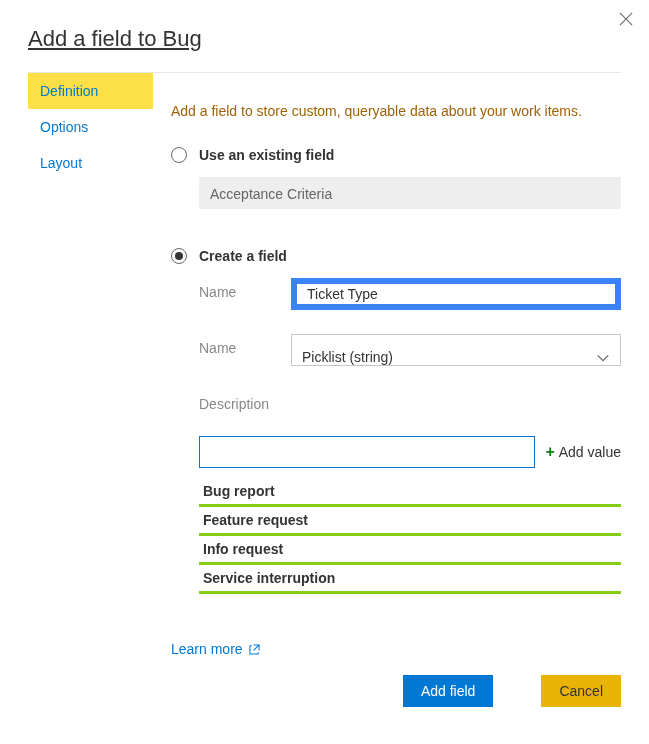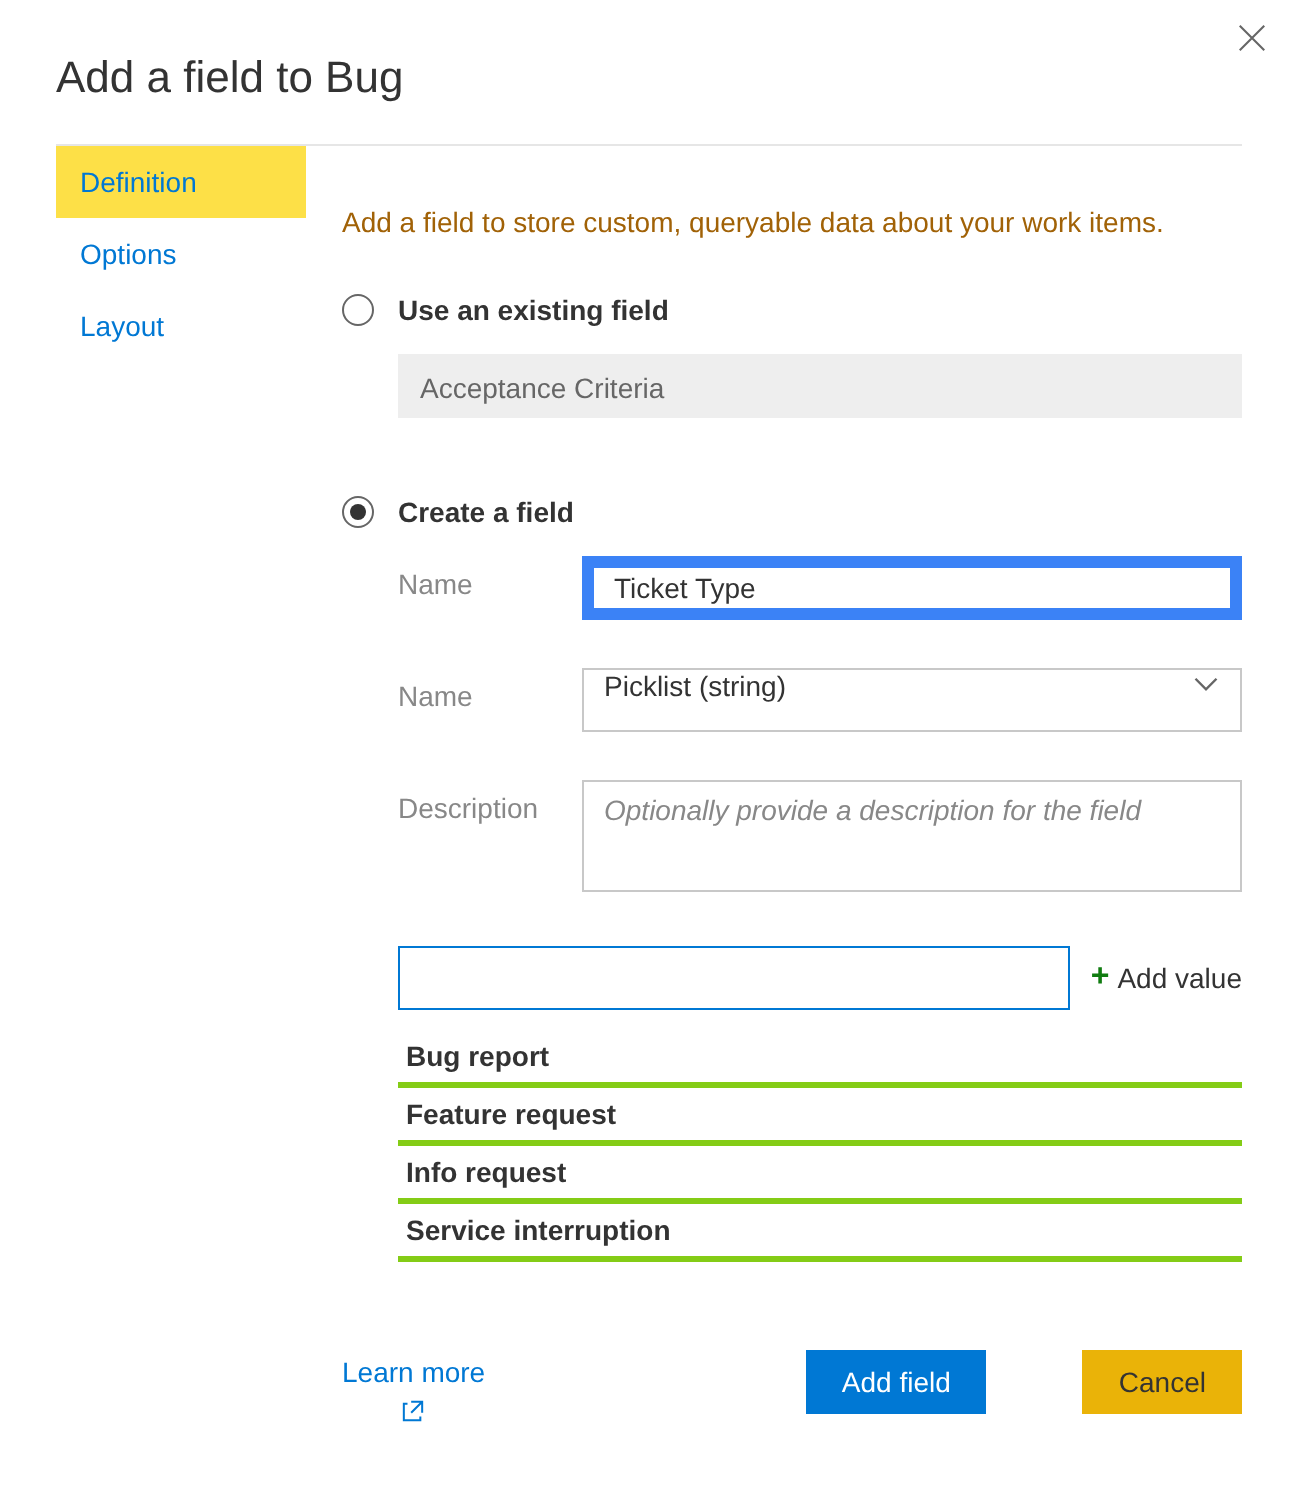--- a/index.html
+++ b/index.html
@@ -26,20 +26,21 @@
     height: 16px;
     cursor: pointer;
     color: #666;
   }
   .close-btn svg { width: 14px; height: 14px; }
   .title {
     font-size: 22px;
     font-weight: 400;
     color: #333;
     padding: 26px 0 20px 28px;
+    text-decoration: underline;
   }
   .hr {
     border: none;
     border-top: 1px solid #e6e6e6;
     margin: 0 28px;
   }
   .body {
     display: flex;
     padding: 0 28px;
   }
@@ -130,21 +131,21 @@
     font-family: inherit;
     font-size: 14px;
     color: #333;
   }
   .select {
     width: 100%;
     height: 32px;
     border: 1px solid #c8c8c8;
     padding: 0 10px;
     display: flex;
-    align-items: flex-start;
+    align-items: flex-end;
     justify-content: space-between;
     cursor: pointer;
     font-size: 14px;
     gap: 43px;
   }
   .chev { width: 14px; height: 14px; color: #666; }
   .textarea {
     width: 100%;
     height: 56px;
     border: 1px solid #c8c8c8;
@@ -191,21 +192,20 @@
   }
   .learn-more {
     color: #0078d4;
     cursor: pointer;
     font-size: 14px;
     display: inline-flex;
     align-items: center;
     gap: 6px;
     padding-left: 0;
     margin-top: 8px;
-    flex-direction: column;
   }
   .ext-icon { width: 11px; height: 11px; }
   .footer {
     position: absolute;
     bottom: 37px;
     right: 28px;
     display: flex;
     gap: 8px;
   }
   .btn {
@@ -283,23 +283,20 @@
               <span>Picklist (string)</span>
               <svg class="chev" viewBox="0 0 16 16">
                   <path d="M2 5 L8 11 L14 5" stroke="currentColor" stroke-width="1.4" fill="none"></path>
                 </svg>
             </div>
           </div>
         </div>
 
         <div class="form-row">
           <div class="form-label">Description</div>
-          <div class="form-control">
-            <textarea class="textarea" placeholder="Optionally provide a description for the field" style=""></textarea>
-          </div>
         </div>
 
         <div class="form-row" style="margin-bottom:0;">
           <div class="form-control">
             <div class="picklist-top">
               <input class="picklist-input" value="" style="">
               <div class="add-value">
                 <span class="plus-icon">+</span>
                 <span>Add value</span>
               </div>

